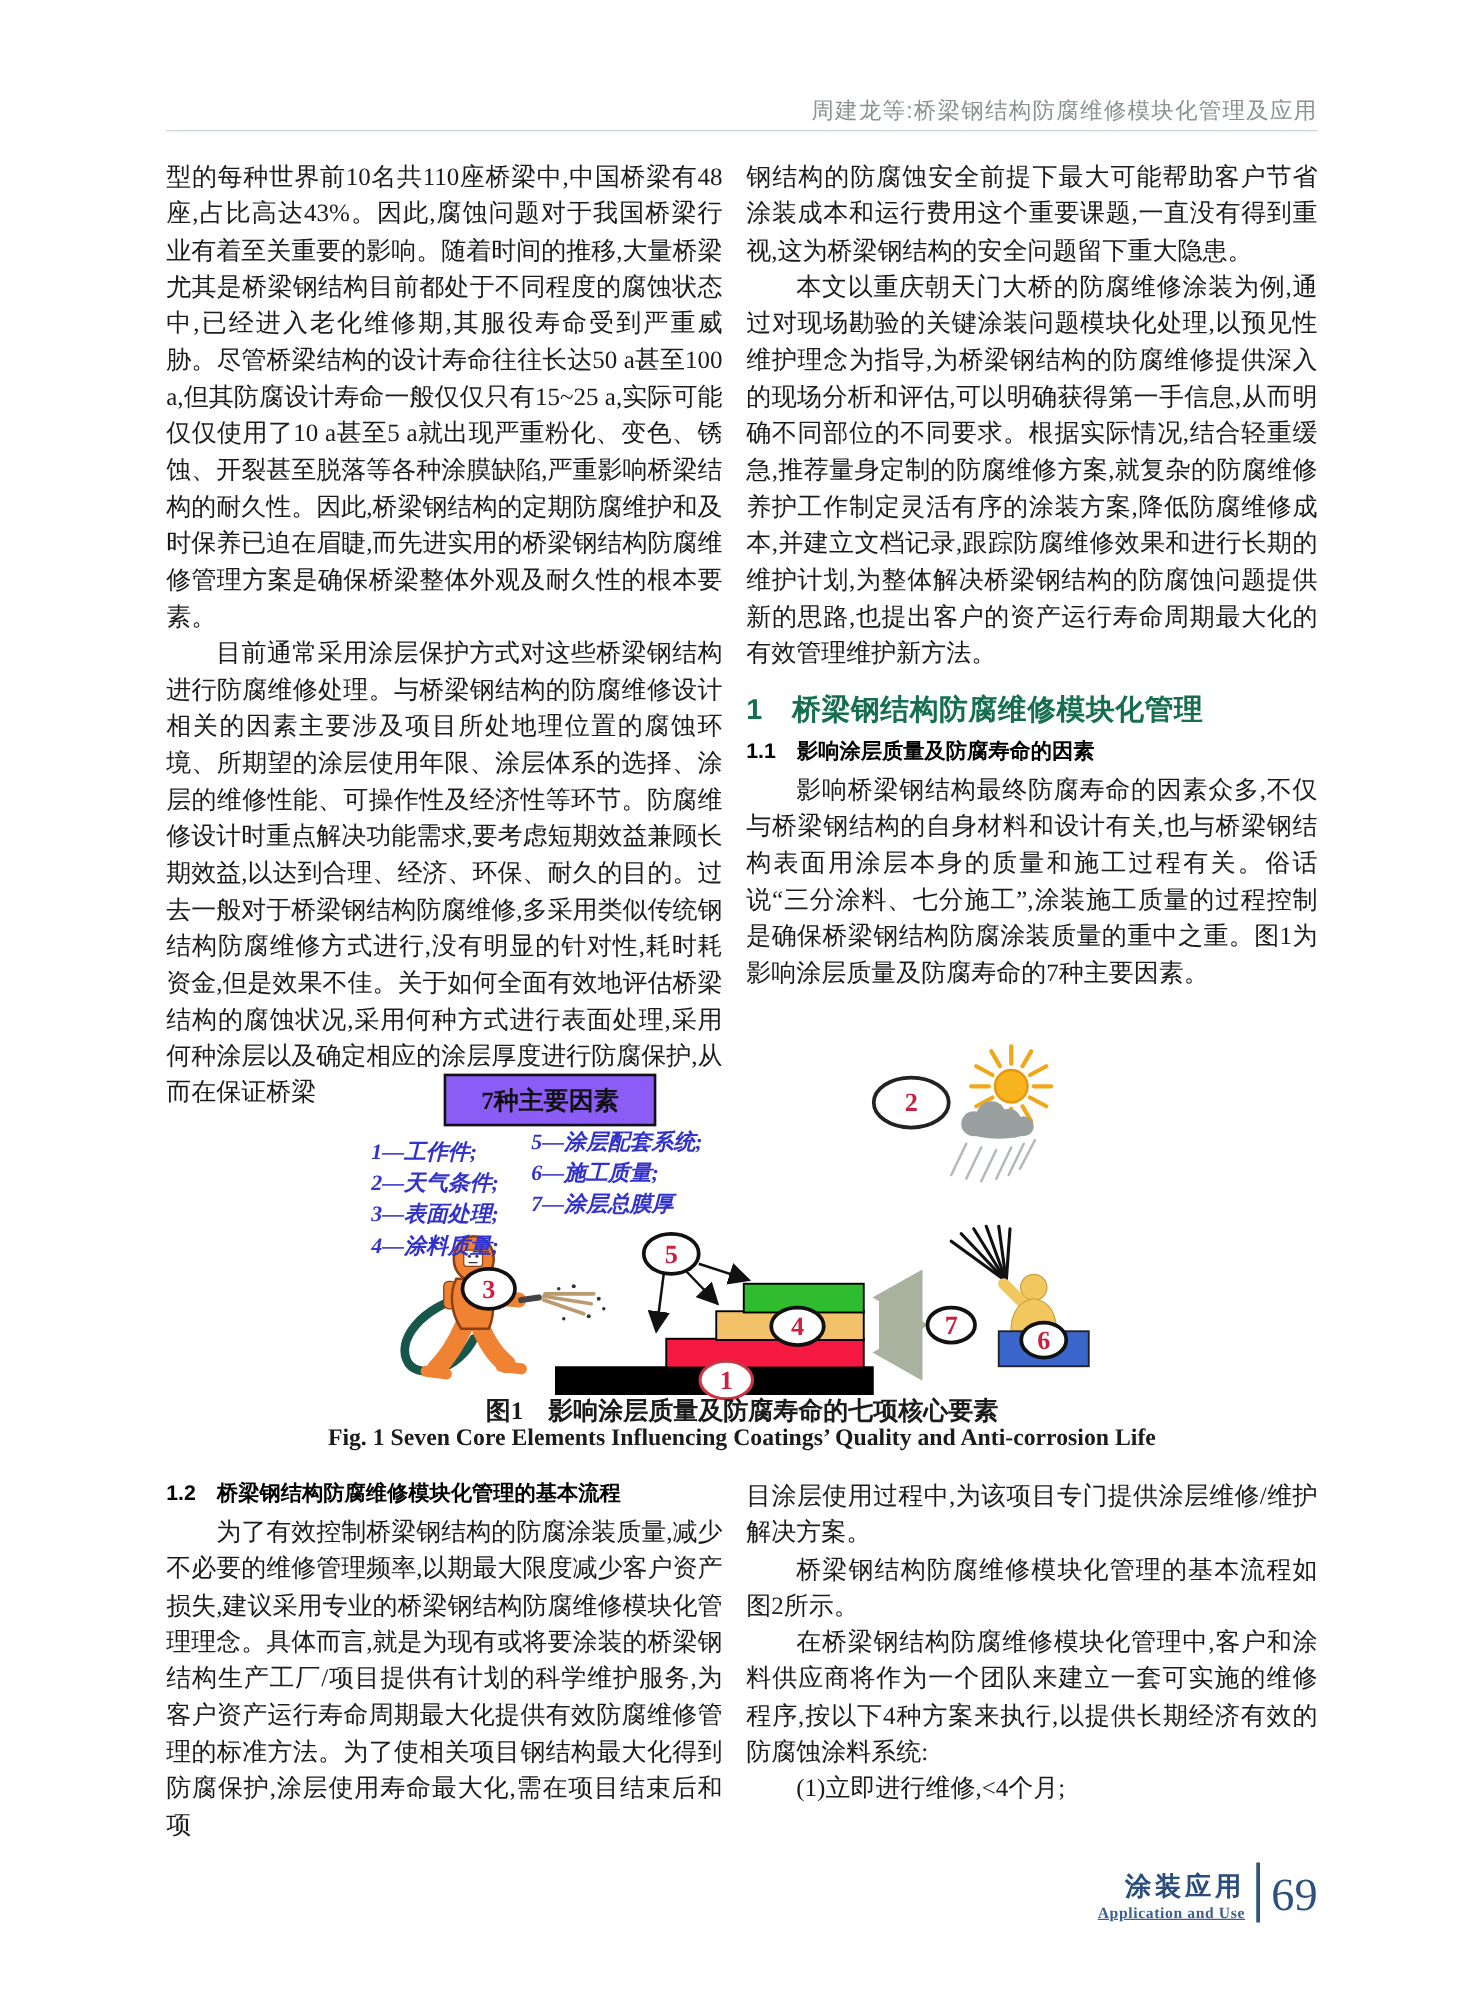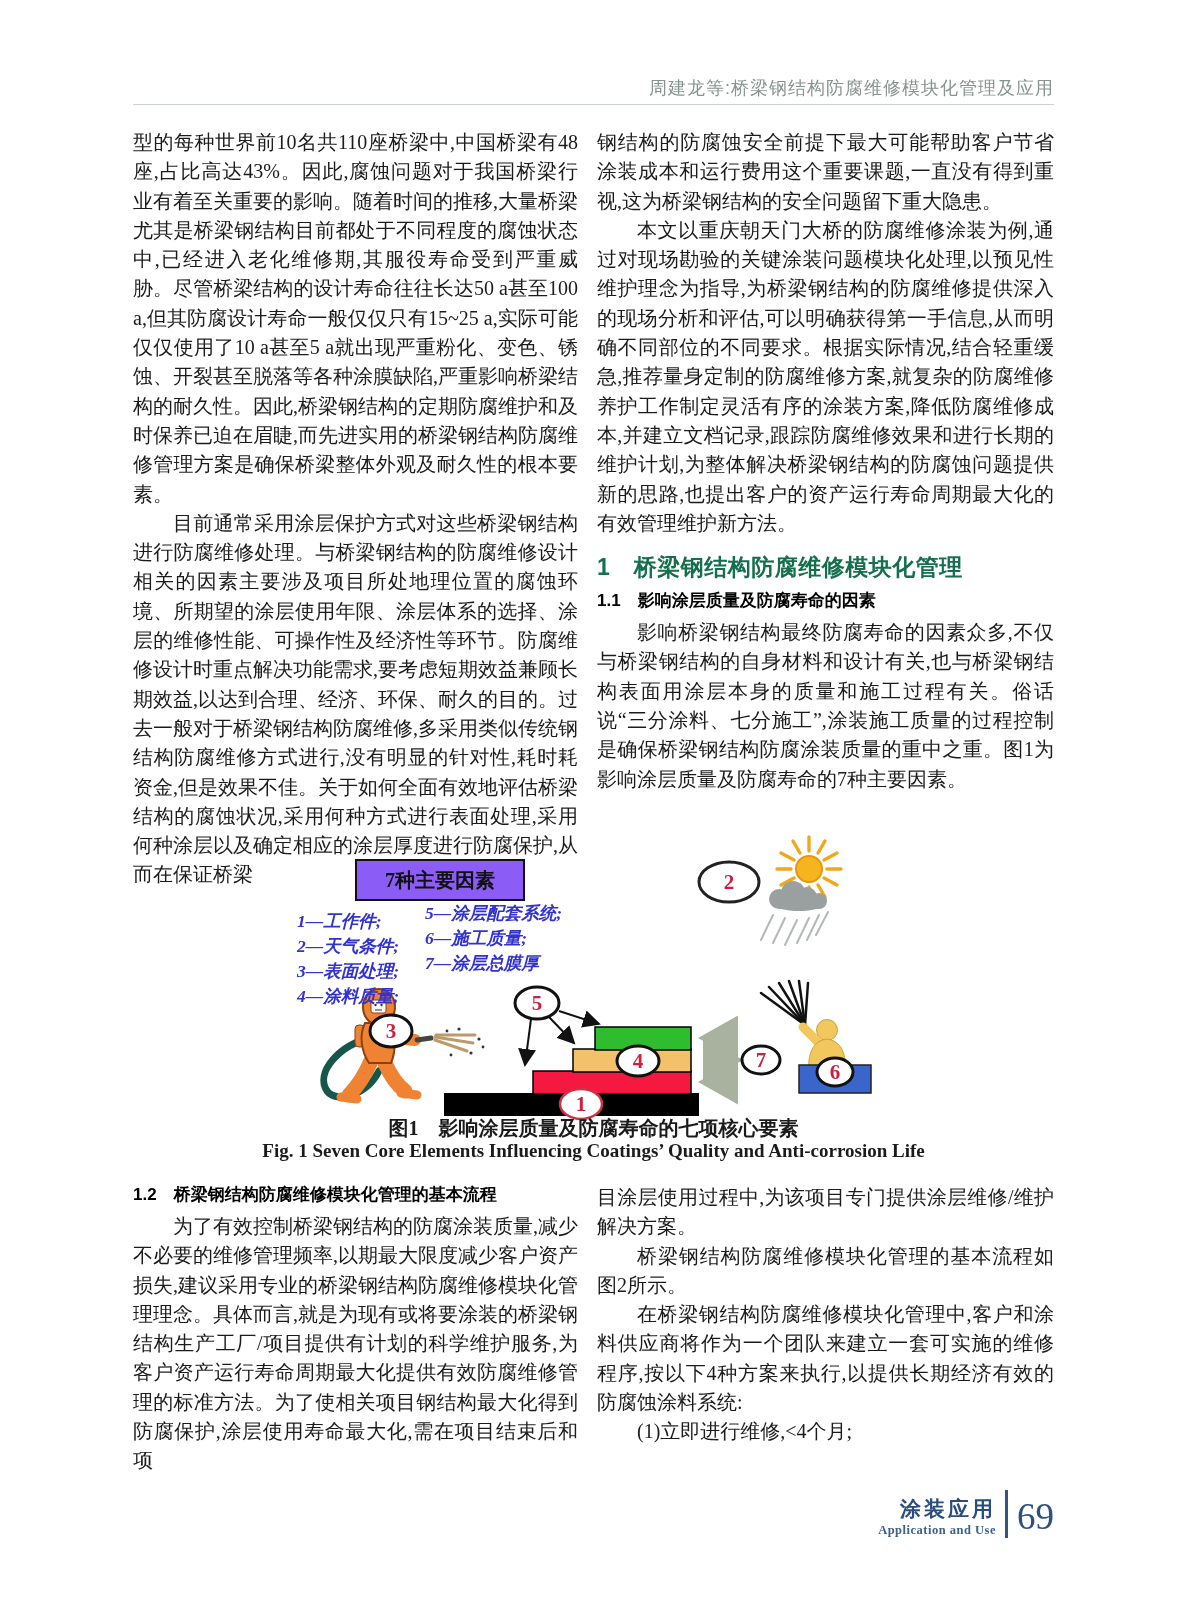--- a/index.html
+++ b/index.html
@@ -26,21 +26,21 @@
   .legend-col{position:absolute;color:#3232cd;font-style:italic;font-weight:600;
       font-size:17.5px;line-height:25px;font-family:"Liberation Serif","DejaVu Serif",serif;}
   .legend-c1{left:164px;top:84px;}
   .legend-c2{left:292px;top:76px;}
   .caption{position:absolute;left:133px;width:921px;text-align:center;font-weight:700;}
   .caption-zh{top:1115px;font-size:20px;}
   .caption-en{top:1140px;font-size:19px;}
   .footer{position:absolute;top:1490px;left:780px;width:274px;display:flex;justify-content:flex-end;align-items:flex-end;gap:9px;}
   .footer-zh{font-family:"Liberation Sans","DejaVu Sans",sans-serif;font-weight:700;font-size:21px;
       color:#2b4d7e;letter-spacing:3px;text-align:right;}
-  .footer-en{font-size:12.5px;font-weight:600;color:#3d5f8e;letter-spacing:0.5px;}
+  .footer-en{font-size:12.5px;font-weight:600;color:#3d5f8e;letter-spacing:0.5px;text-decoration:underline;}
   .footer-bar{width:3px;height:48px;background:#33557f;}
   .footer-page{font-size:37px;color:#2d5080;}
   .num{font-family:"Liberation Serif","DejaVu Serif",serif;font-size:21px;font-weight:700;fill:#cc2040;
       text-anchor:middle;dominant-baseline:central;}
 </style>
 </head>
 <body>
 
 <div class="page">
 

